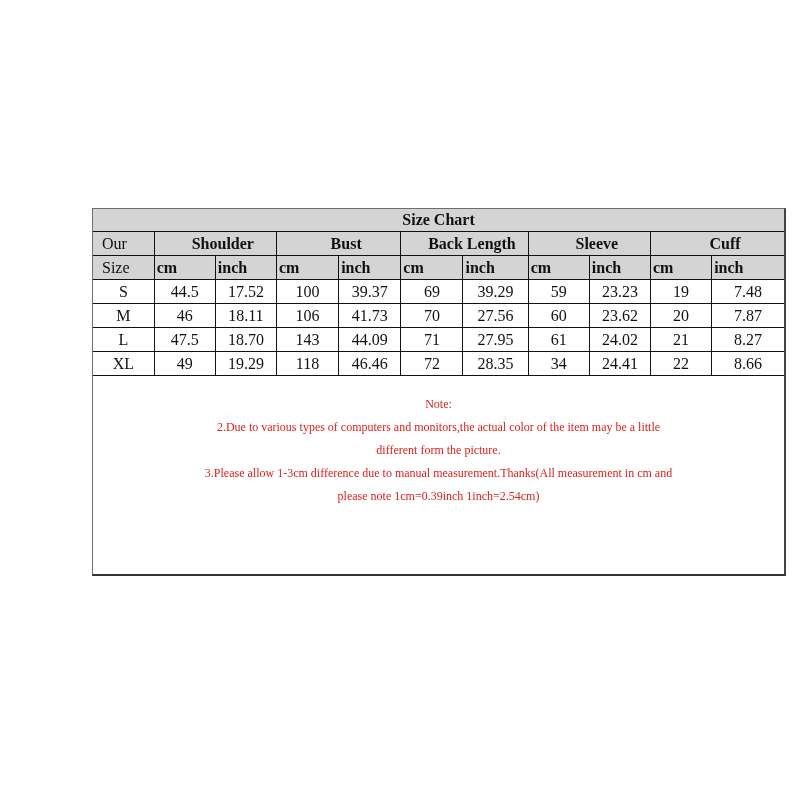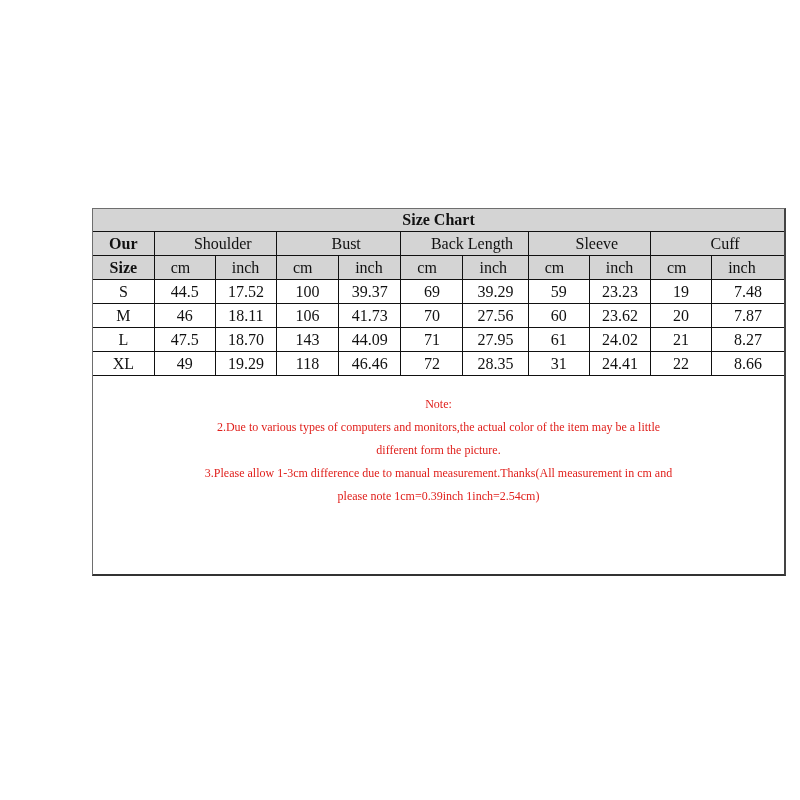--- a/index.html
+++ b/index.html
@@ -5,24 +5,24 @@
     html, body { margin: 0; padding: 0; background: #ffffff; }
     body { width: 800px; height: 800px; position: relative; font-family: "Liberation Serif", serif; }
     .chart {
       position: absolute; left: 52px; top: 208px; width: 694px; height: 368px;
       border: 1px solid #6e6e6e; border-bottom: 2px solid #333; border-right: 2px solid #444;
       box-sizing: border-box; background: #fff; margin-left: 40px;
     }
     table { border-collapse: collapse; width: 100%; table-layout: fixed; }
     td, th { border: 1px solid #111; padding: 0; height: 23px; font-size: 16px; color: #111; line-height: 22px; }
     .title-row td { background: #d4d4d4; text-align: center; font-weight: bold; height: 22px; border-top: none; border-left: none; border-right: none; }
-    .hdr { background: #d4d4d4; font-weight: normal; text-align: center; padding-left: 15px; }
-    .unit { background: #d4d4d4; text-align: left; padding-left: 16px; font-weight: normal; }
+    .hdr { background: #d4d4d4; font-weight: bold; text-align: center; padding-left: 15px; }
+    .unit { background: #d4d4d4; text-align: left; padding-left: 2px; font-weight: bold; }
     .val { text-align: center; }
-    .size-col { font-weight: bold; text-align: center; background: #d4d4d4; }
+    .size-col { font-weight: normal; text-align: left; background: #d4d4d4; padding-left: 9px; }
     tr td:first-child { border-left: none; }
     tr td:last-child { border-right: none; }
     .notes { text-align: center; color: #e0201c; font-size: 12px; line-height: 23px; padding-top: 17px; }
     .notes div { white-space: pre-line; }
   </style>
 </head>
 <body>
 
 <div class="chart">
   <table>
@@ -104,21 +104,21 @@
       <td class="val">8.27</td>
     </tr>
     <tr>
       <td class="val">XL</td>
       <td class="val">49</td>
       <td class="val">19.29</td>
       <td class="val">118</td>
       <td class="val">46.46</td>
       <td class="val">72</td>
       <td class="val">28.35</td>
-      <td class="val">31</td>
+      <td class="val">34</td>
       <td class="val">24.41</td>
       <td class="val">22</td>
       <td class="val">8.66</td>
     </tr>
   </tbody>
     </table>
 
   <div class="notes">
     <div>Note:</div>
     <div>2.Due to various types of computers and monitors,the actual color of the item may be a little

